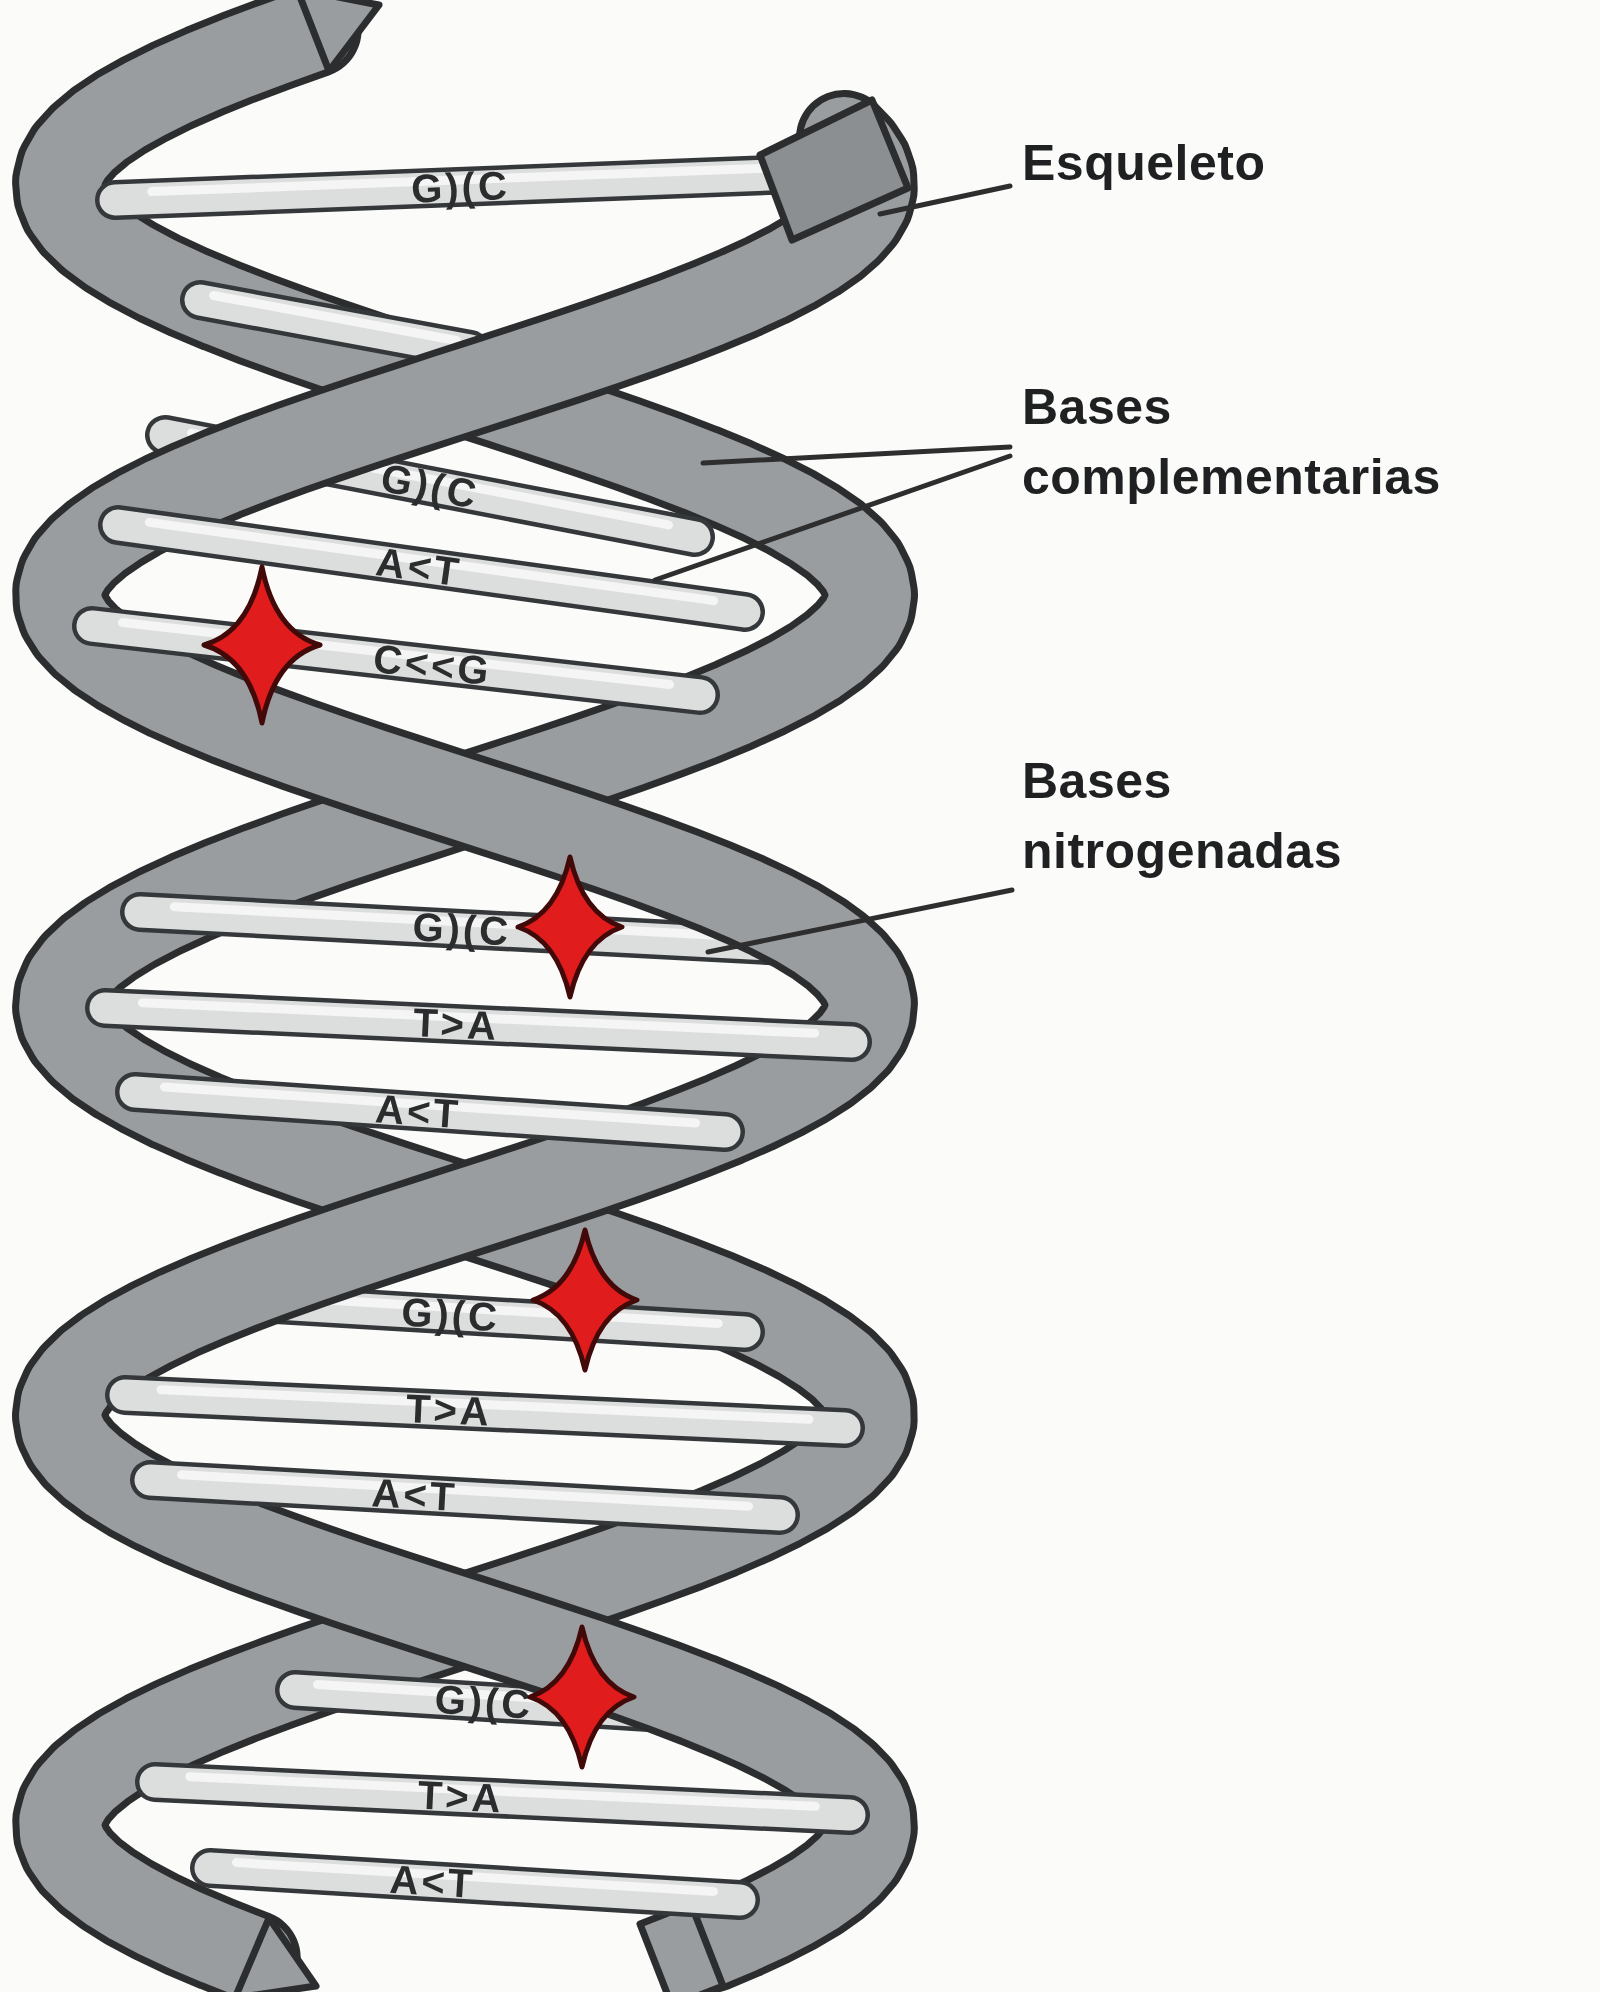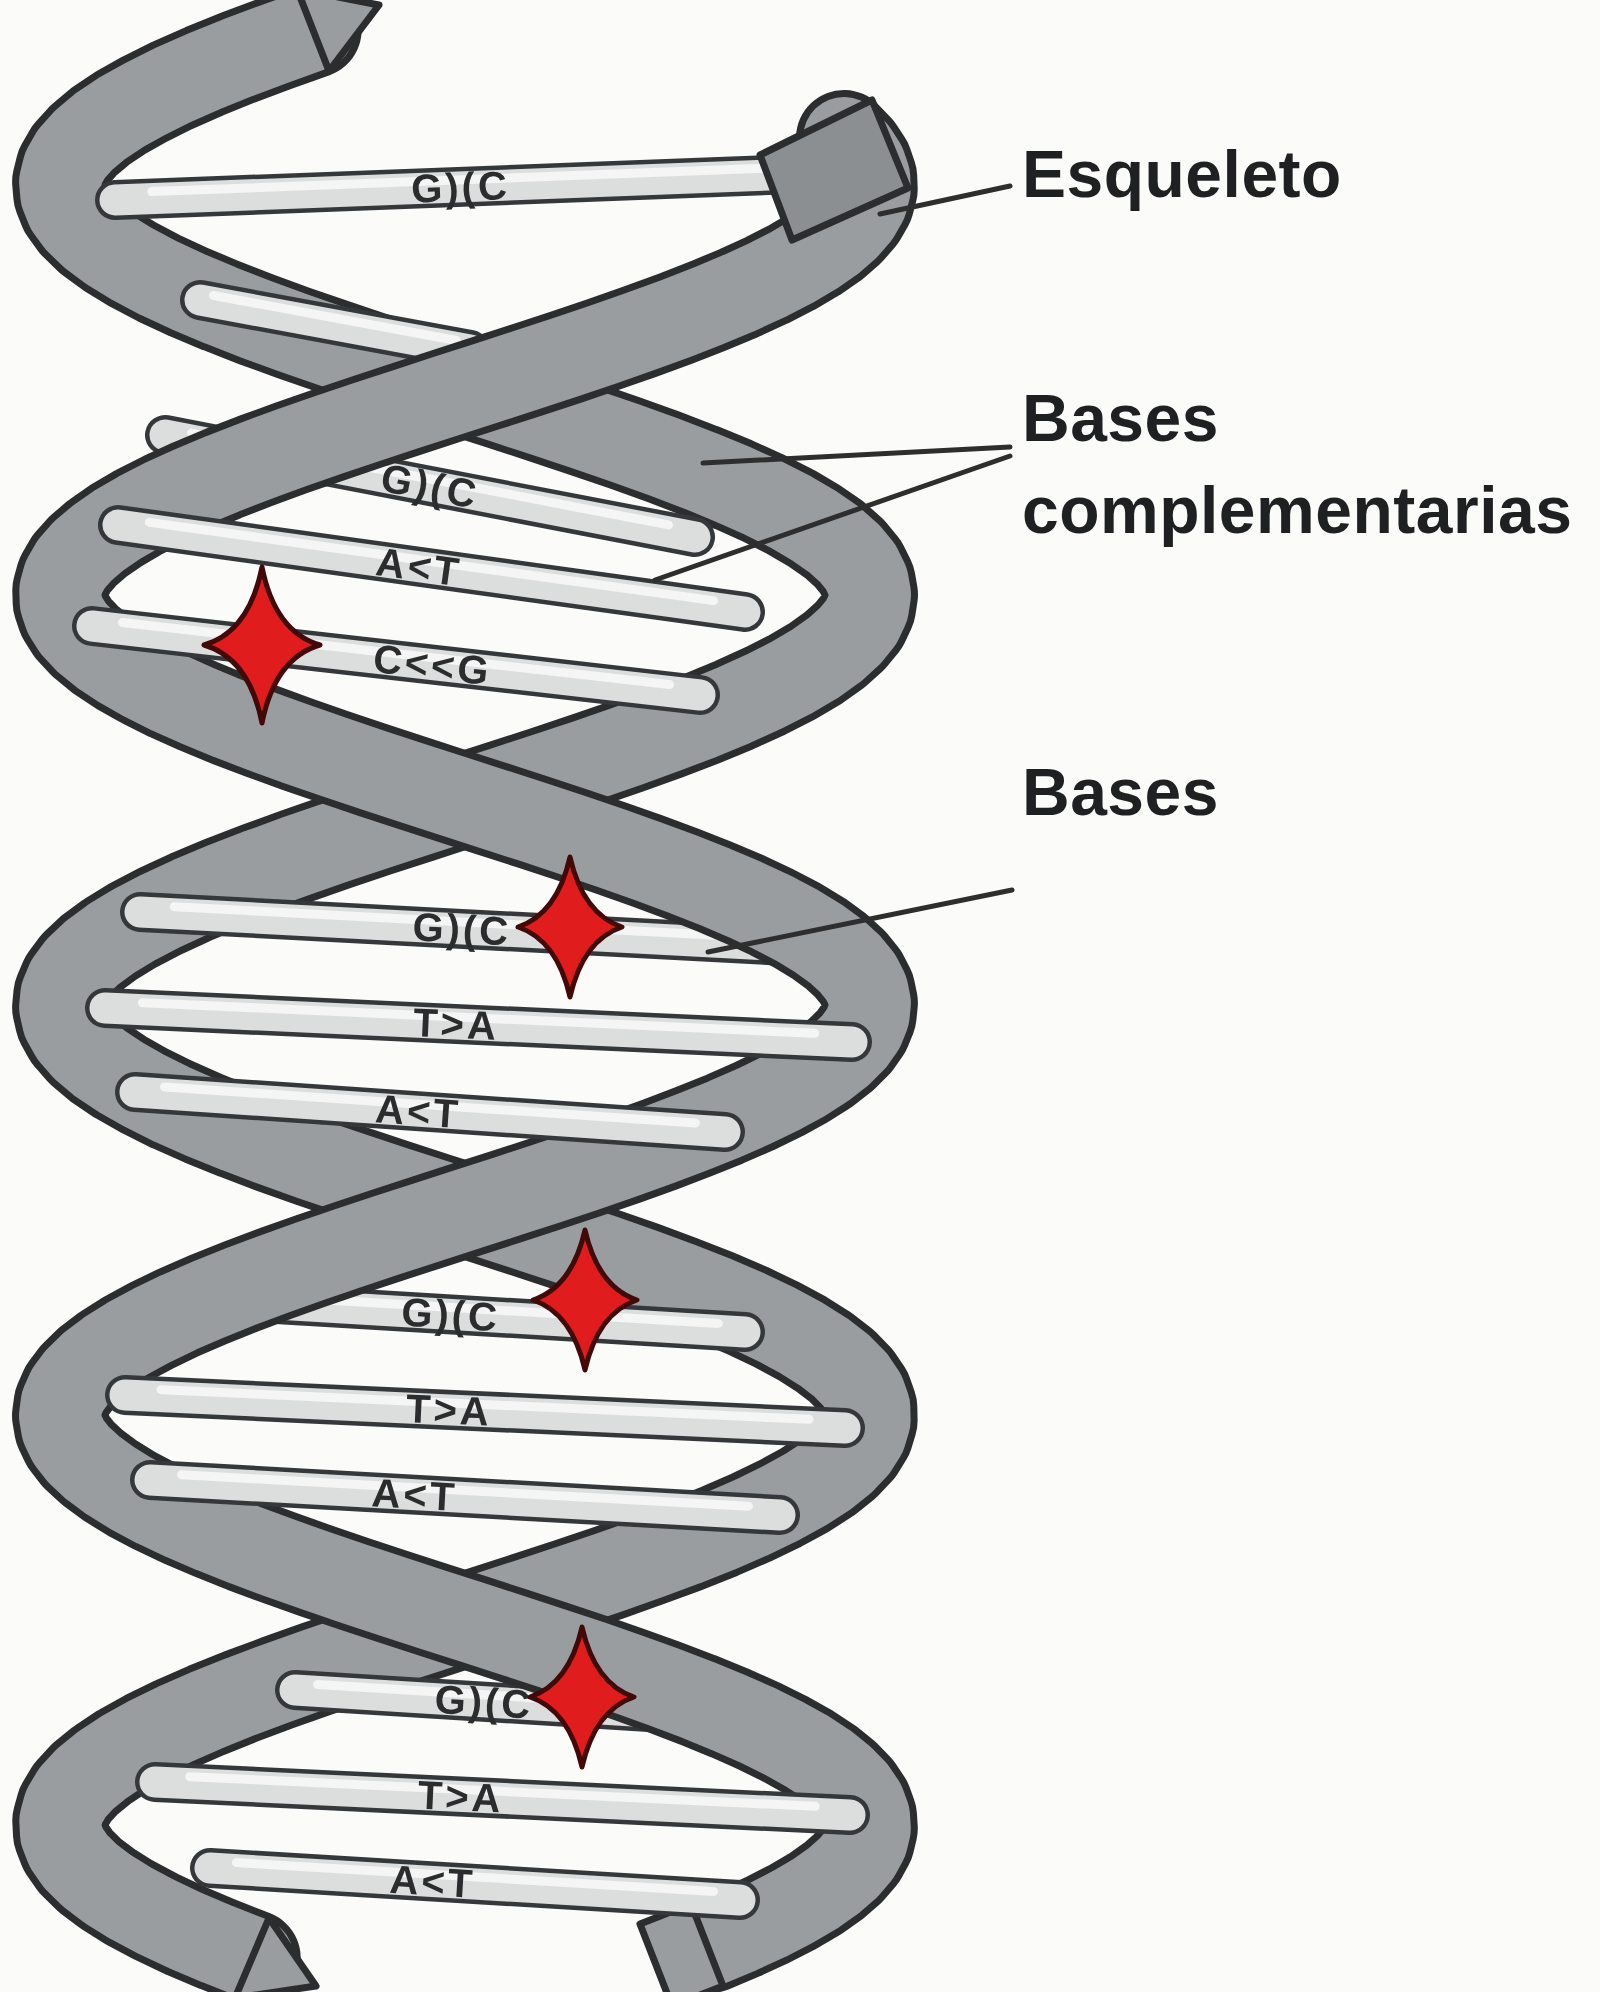--- a/index.html
+++ b/index.html
@@ -7,21 +7,21 @@
     width:1600px;height:1992px;
     background:#fbfbfa;
     font-family:"Liberation Sans", sans-serif;
     overflow:hidden;
   }
   .figure{position:relative;width:1600px;height:1992px;}
   #helix-svg{position:absolute;left:0;top:0;width:1600px;height:1992px;}
   .label{
     position:absolute;
     font-weight:700;
-    font-size:66px;
+    font-size:50px;
     line-height:1.40;
     color:#1f2022;
     white-space:nowrap;
     letter-spacing:0.5px;
   }
   #label-backbone{left:1022px;top:128px;}
   #label-complementary{left:1022px;top:372px;}
   #label-nitrogenous{left:1022px;top:746px;}
 </style>
 </head>
@@ -107,15 +107,16 @@
     <div>Esqueleto</div>
   </div>
 
   <div class="label" id="label-complementary">
     <div>Bases</div>
     <div>complementarias</div>
   </div>
 
   <div class="label" id="label-nitrogenous">
     <div>Bases</div>
+    <div>nitrogenadas</div>
   </div>
 
 </div>
 
 </body></html>

